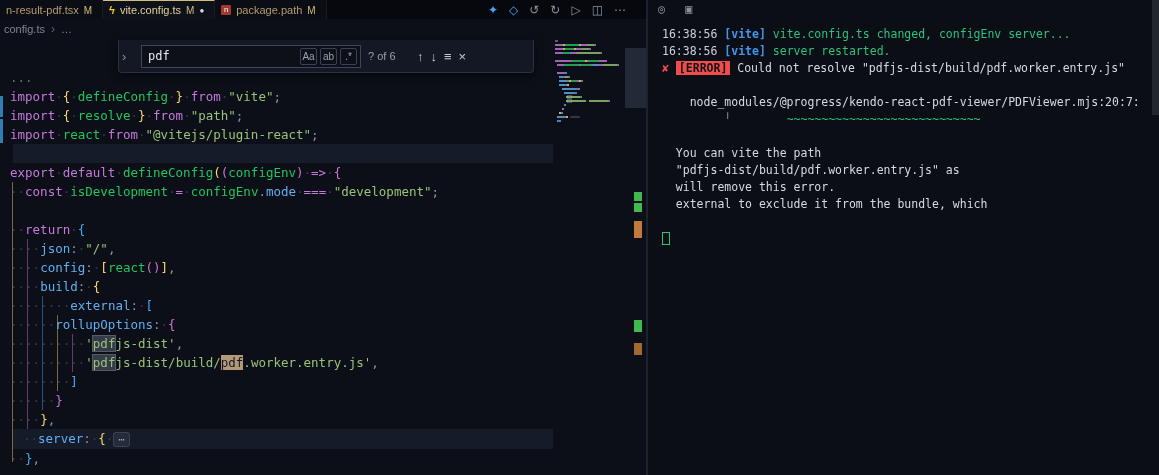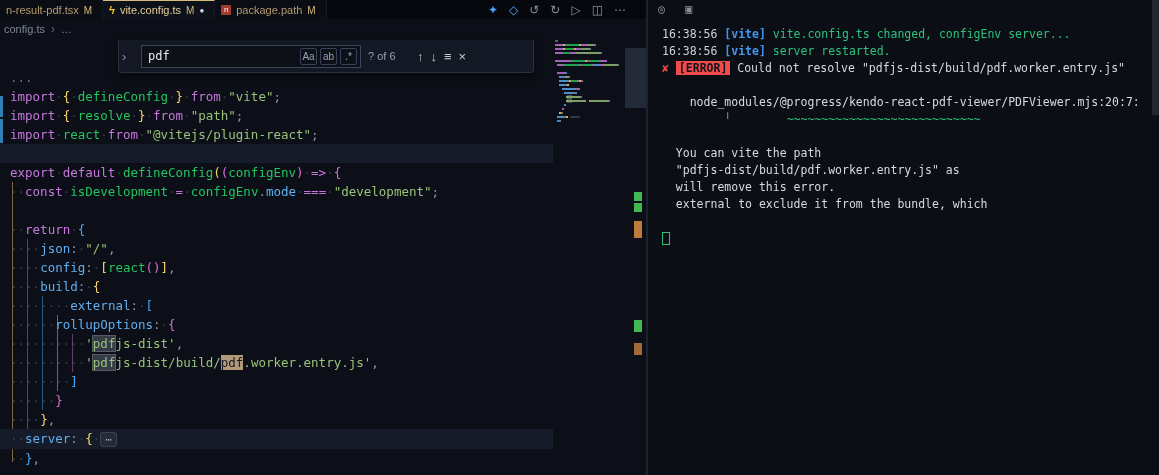--- a/index.html
+++ b/index.html
@@ -22,21 +22,21 @@
   .tab-icon.npm { display:inline-block; width:10px; height:10px; background:#a33a2d; color:#fff; font-size:8px; line-height:10px; text-align:center; border-radius:1px; }
   .actions { flex:1; display:flex; align-items:center; justify-content:flex-end; gap:11px; padding-right:20px; }
   .action { font-size:12px; line-height:1; cursor:pointer; }
 
   .breadcrumbs { position:absolute; left:0; top:19px; right:0; height:19px; display:flex; align-items:center; gap:6px; padding-left:4px; font-family:"Liberation Sans",sans-serif; font-size:11px; color:#7d8694; background:#0c0f17; }
   .bc-sep { color:#5b6472; font-size:12px; }
 
   
   #code-lines { position:absolute; left:0; top:38px; width:553px; height:437px; overflow:hidden; padding-top:30px; font-size:12.5px; line-height:19px; }
   .cl { white-space:pre; min-height:19px; padding-left:10px; }
-  .cl.hl { background:#151b29; }
+  .cl.hl { background:#151b29;margin-left:13px; }
   .ws { color:#333b4c; }
   .tk-kw { color:#c678dd; }
   .tk-str { color:#98c379; }
   .tk-var { color:#22c55e; }
   .tk-prop { color:#61afef; }
   .tk-pun { color:#8b95a7; }
   .tk-op { color:#c678dd; }
   .tk-b1 { color:#ffd76e; }
   .tk-b2 { color:#d670d6; }
   .tk-b3 { color:#45a9f9; }

